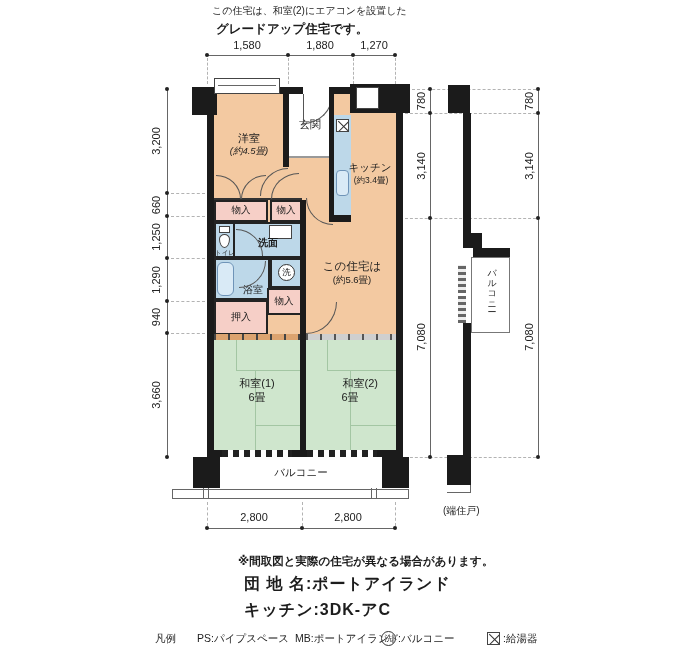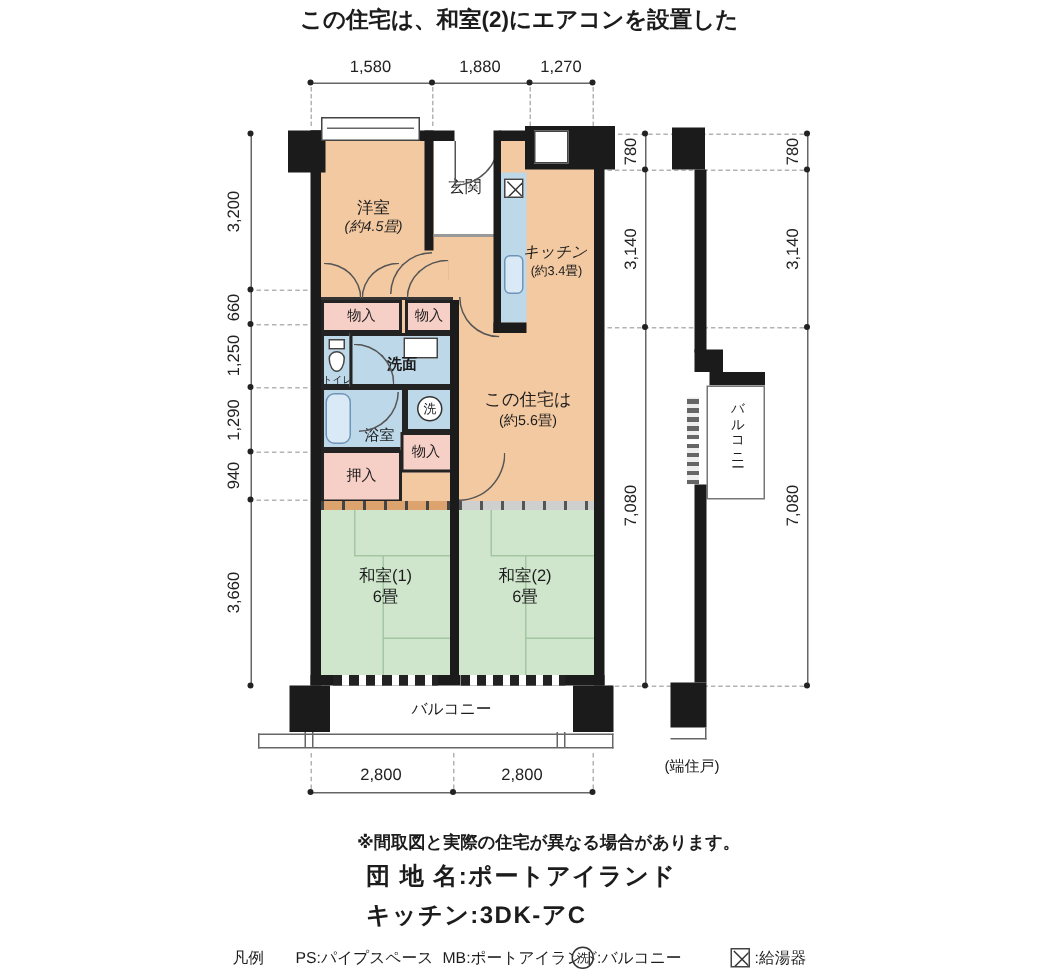--- a/index.html
+++ b/index.html
@@ -28,21 +28,22 @@
   .thin{position:absolute;background:#666;}
   .iconbox{position:absolute;background:#fff;border:1px solid #444;box-sizing:border-box;}
   .vtext{writing-mode:vertical-rl;text-orientation:upright;letter-spacing:1px;}
   .xline{position:absolute;left:-1px;top:50%;width:140%;height:1px;background:#333;transform-origin:center;}
 </style>
 </head>
 <body>
 
 <div class="canvas">
 
-  <div class="txt" style="left:200px;top:4px;font-size:15px;font-weight:bold;">この住宅は、和室(2)にエアコンを設置した</div>
+  <div class="txt" style="left:212px;top:4px;font-size:10px;font-weight:normal;">この住宅は、和室(2)にエアコンを設置した</div>
+  <div class="txt" style="left:216px;top:21px;font-size:12.5px;font-weight:bold;">グレードアップ住宅です。</div>
 
   <div class="dash-v" style="left:207px;top:58px;height:26px;"></div>
   <div class="dash-v" style="left:288px;top:58px;height:26px;"></div>
   <div class="dash-v" style="left:353px;top:58px;height:26px;"></div>
   <div class="dash-v" style="left:395px;top:58px;height:26px;"></div>
   <div class="dash-v" style="left:207px;top:502px;height:24px;"></div>
   <div class="dash-v" style="left:302px;top:502px;height:24px;"></div>
   <div class="dash-v" style="left:395px;top:502px;height:24px;"></div>
   <div class="dash-h" style="left:171px;top:193px;width:34px;"></div>
   <div class="dash-h" style="left:171px;top:216px;width:34px;"></div>
@@ -130,21 +131,21 @@
   <div class="a" style="left:334px;top:115px;width:17px;height:100px;background:#bdd8e9;"></div>
   <div class="w" style="left:329px;top:215px;width:22px;height:7px;"></div>
   <div class="iconbox" style="left:336px;top:119px;width:13px;height:13px;overflow:hidden;">
     <div class="xline" style="transform:rotate(45deg);"></div>
     <div class="xline" style="transform:rotate(-45deg);"></div>
   </div>
   <div class="a" style="left:336px;top:170px;width:13px;height:26px;background:#d9eaf6;border:1px solid #6f94b8;border-radius:4px;box-sizing:border-box;"></div>
 
   <div class="room-lbl" style="left:214px;top:131px;width:70px;font-size:11px;">洋室</div>
   <div class="room-lbl" style="left:211px;top:145px;width:76px;font-size:9.5px;font-style:italic;">(約4.5畳)</div>
-  <div class="room-lbl" style="left:344px;top:161px;width:52px;font-size:10.5px;font-style:italic;">キッチン</div>
+  <div class="room-lbl" style="left:344px;top:161px;width:52px;font-size:10.5px;">キッチン</div>
   <div class="room-lbl" style="left:346px;top:175px;width:50px;font-size:8.5px;">(約3.4畳)</div>
   <div class="room-lbl" style="left:316px;top:259px;width:72px;font-size:11.5px;">この住宅は</div>
   <div class="room-lbl" style="left:318px;top:274px;width:68px;font-size:9.5px;">(約5.6畳)</div>
 
   <div class="thin" style="left:214px;top:198px;width:88px;height:2px;background:#333;"></div>
   <div class="pinkbox" style="left:214px;top:200px;width:54px;height:22px;"></div>
   <div class="room-lbl" style="left:218px;top:204px;width:46px;font-size:9.5px;">物入</div>
   <div class="pinkbox" style="left:270px;top:200px;width:32px;height:22px;"></div>
   <div class="room-lbl" style="left:271px;top:204px;width:30px;font-size:9.5px;">物入</div>
 
@@ -190,21 +191,21 @@
   <div class="tat" style="left:236px;top:370px;width:64px;height:1px;"></div>
   <div class="tat" style="left:236px;top:340px;width:1px;height:30px;"></div>
   <div class="tat" style="left:255px;top:370px;width:1px;height:80px;"></div>
   <div class="tat" style="left:255px;top:425px;width:45px;height:1px;"></div>
   <div class="tat" style="left:327px;top:370px;width:69px;height:1px;"></div>
   <div class="tat" style="left:327px;top:340px;width:1px;height:30px;"></div>
   <div class="tat" style="left:350px;top:370px;width:1px;height:80px;"></div>
   <div class="tat" style="left:350px;top:425px;width:46px;height:1px;"></div>
   <div class="room-lbl" style="left:229px;top:376px;width:56px;font-size:11px;">和室(1)</div>
   <div class="room-lbl" style="left:237px;top:390px;width:40px;font-size:11px;">6畳</div>
-  <div class="room-lbl" style="left:322px;top:376px;width:56px;font-size:11px;">和室(2)</div>
+  <div class="room-lbl" style="left:322px;top:376px;width:56px;font-size:11px;text-align:right;">和室(2)</div>
   <div class="room-lbl" style="left:330px;top:390px;width:40px;font-size:11px;">6畳</div>
 
   <div class="hatch-win" style="left:222px;top:450px;width:70px;height:7px;"></div>
   <div class="hatch-win" style="left:307px;top:450px;width:70px;height:7px;"></div>
 
   <div class="w" style="left:193px;top:457px;width:27px;height:31px;"></div>
   <div class="w" style="left:382px;top:457px;width:27px;height:31px;"></div>
   <div class="room-lbl" style="left:266px;top:466px;width:70px;font-size:10.5px;">バルコニー</div>
   <div class="thin" style="left:172px;top:489px;width:237px;height:1px;"></div>
   <div class="thin" style="left:172px;top:498px;width:237px;height:1px;"></div>

